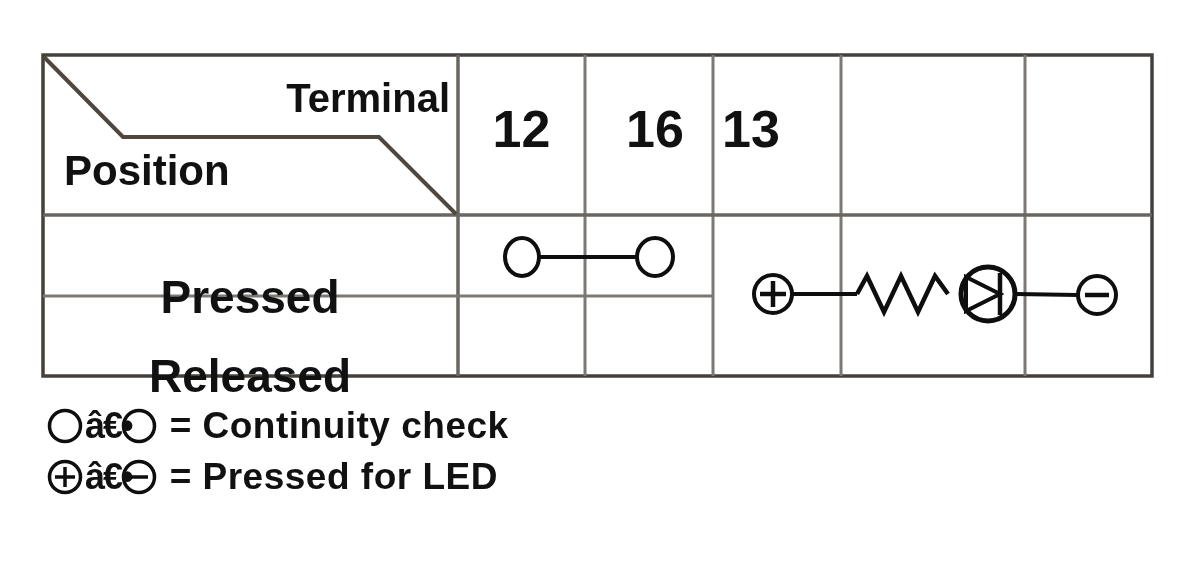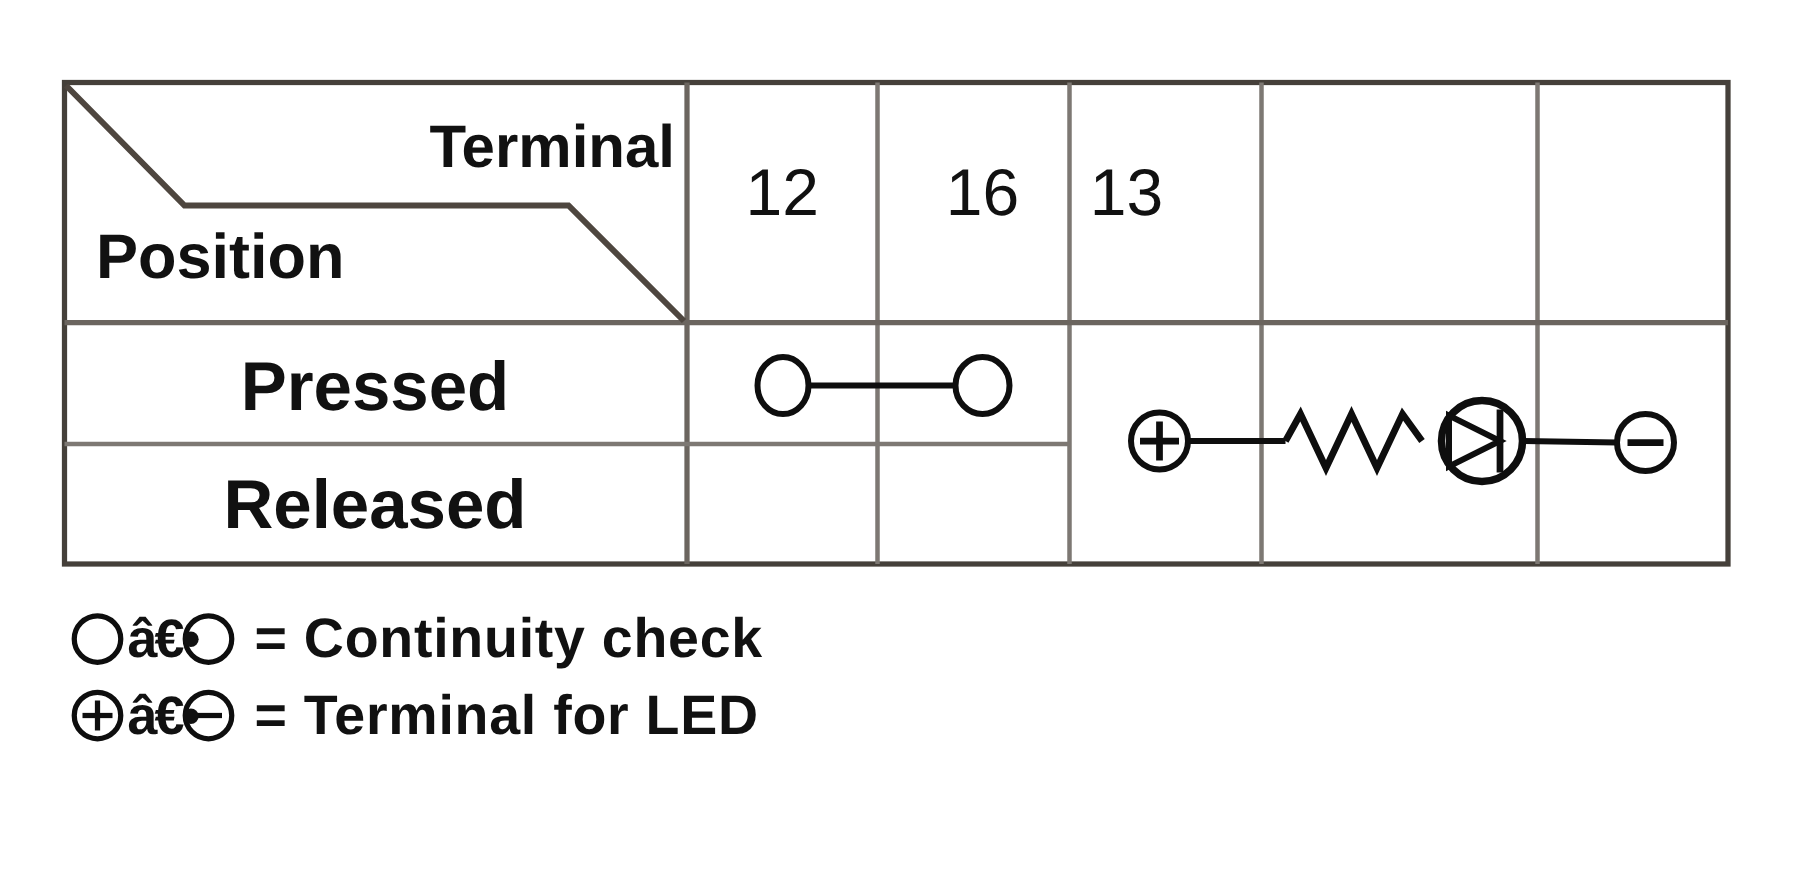--- a/index.html
+++ b/index.html
@@ -19,27 +19,27 @@
   }
   svg.art{position:absolute;left:0;top:0;}
   .art .outer{fill:none;stroke:var(--outer-border);stroke-width:3.5;}
   .art .grid{stroke:var(--grid-line);stroke-width:3;fill:none;}
   .art .grid-strong{stroke:#6b655f;stroke-width:3.5;fill:none;}
   .art .diag{stroke:var(--diagonal);stroke-width:4;fill:none;stroke-linejoin:miter;}
   .art .sym{stroke:var(--symbol-stroke);fill:none;stroke-linecap:butt;}
   .lbl{position:absolute;font-weight:700;color:var(--text);white-space:nowrap;}
   .terminal-lbl{left:60px;top:77px;width:390px;text-align:right;font-size:40px;line-height:42px;}
   .position-lbl{left:64px;top:150px;font-size:42px;line-height:42px;}
-  .colnum{position:absolute;top:105px;font-size:44px;line-height:48px;font-weight:400;text-align:center;}
+  .colnum{position:absolute;top:105px;font-size:52px;line-height:48px;font-weight:700;text-align:center;}
   .col-12{left:458px;width:127px;}
   .col-16{left:585px;width:140px;}
   .col-13{left:687px;width:128px;}
   .col-blank{left:841px;width:184px;}
   .col-17{left:1025px;width:127px;}
-  .rowlbl{position:absolute;left:42px;width:416px;text-align:center;font-size:46px;line-height:48px;font-weight:700;}
+  .rowlbl{position:absolute;left:42px;width:416px;text-align:center;font-size:46px;line-height:48px;font-weight:700;margin-top:40px;}
   .row-pressed{top:233px;}
   .row-released{top:312px;}
   .legend-row{position:absolute;left:46px;height:44px;display:flex;align-items:center;font-weight:700;}
   .legend-row-1{top:404px;}
   .legend-row-2{top:455px;}
   .legend-row svg{flex:0 0 auto;}
   .legend-icon circle,.legend-icon line{stroke:var(--symbol-stroke);fill:none;stroke-width:3.5;}
   .moji{font-size:36px;line-height:40px;letter-spacing:-2px;margin-left:1px;margin-right:-12px;position:relative;z-index:1;}
   .legend-text{font-size:37px;line-height:40px;margin-left:12px;letter-spacing:0.5px;}
 </style>
@@ -116,16 +116,16 @@
     <svg class="legend-icon" width="38" height="38" viewBox="0 0 38 38">
       <circle cx="19" cy="19" r="15.5"></circle>
       <line x1="9" y1="19" x2="29" y2="19"></line>
       <line x1="19" y1="9" x2="19" y2="29"></line>
     </svg>
     <span class="moji">â€•</span>
     <svg class="legend-icon" width="38" height="38" viewBox="0 0 38 38">
       <circle cx="19" cy="19" r="15.5"></circle>
       <line x1="10" y1="19" x2="28" y2="19"></line>
     </svg>
-    <span class="legend-text">= Terminal for LED</span>
+    <span class="legend-text">= Pressed for LED</span>
   </div>
 
 </div>
 
 </body></html>

